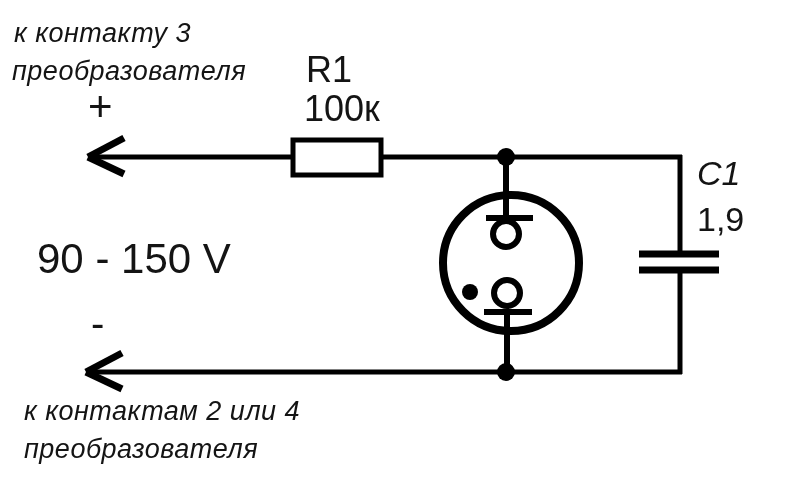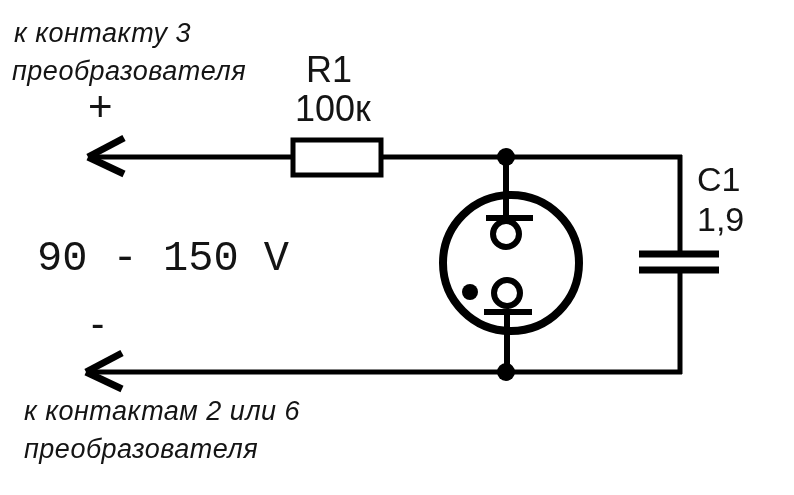--- a/index.html
+++ b/index.html
@@ -20,32 +20,32 @@
   }
   .lbl {
     position: absolute;
     line-height: 1;
     white-space: nowrap;
     color: #141414;
   }
   .terminal-note { font-size: 27px; font-style: italic; letter-spacing: 0.5px; }
   .comp-ref { font-size: 36px; }
   .cap-ref { font-size: 34px; }
-  .voltage { font-size: 42px; font-family: Liberation Mono, monospace; }
+  .voltage { font-size: 42px; }
   .polarity { font-size: 42px; }
   .polarity-minus { font-size: 40px; }
 
   
   .pos-top-line1   { left: 14px;  top: 20px;  }
   .pos-top-line2   { left: 12px;  top: 58px;  }
   .pos-plus        { left: 88px;  top: 86px;  }
   .pos-r-ref       { left: 306px; top: 52px;  }
-  .pos-r-val       { left: 295px; top: 91px;  }
+  .pos-r-val       { left: 304px; top: 91px;  }
   .pos-lamp-ref    { left: 353px; top: 215px; }
-  .pos-c-ref       { left: 697px; top: 162px; }
+  .pos-c-ref       { left: 697px; top: 156px; font-style: italic; }
   .pos-c-val       { left: 697px; top: 202px; }
   .pos-voltage     { left: 37px;  top: 238px; }
   .pos-minus       { left: 91px;  top: 303px; }
   .pos-bot-line1   { left: 24px;  top: 398px; }
   .pos-bot-line2   { left: 24px;  top: 436px; }
 </style>
 </head>
 <body>
 
 <div class="canvas">
@@ -94,16 +94,16 @@
   <div class="lbl comp-ref pos-r-ref">R1</div>
   <div class="lbl comp-ref pos-r-val">100к</div>
 
 
   <div class="lbl cap-ref pos-c-ref">C1</div>
   <div class="lbl cap-ref pos-c-val">1,9</div>
 
   <div class="lbl voltage pos-voltage">90 - 150 V</div>
   <div class="lbl polarity-minus pos-minus">-</div>
 
-  <div class="lbl terminal-note pos-bot-line1">к контактам 2 или 6</div>
+  <div class="lbl terminal-note pos-bot-line1">к контактам 2 или 4</div>
   <div class="lbl terminal-note pos-bot-line2">преобразователя</div>
 
 </div>
 
 </body></html>

